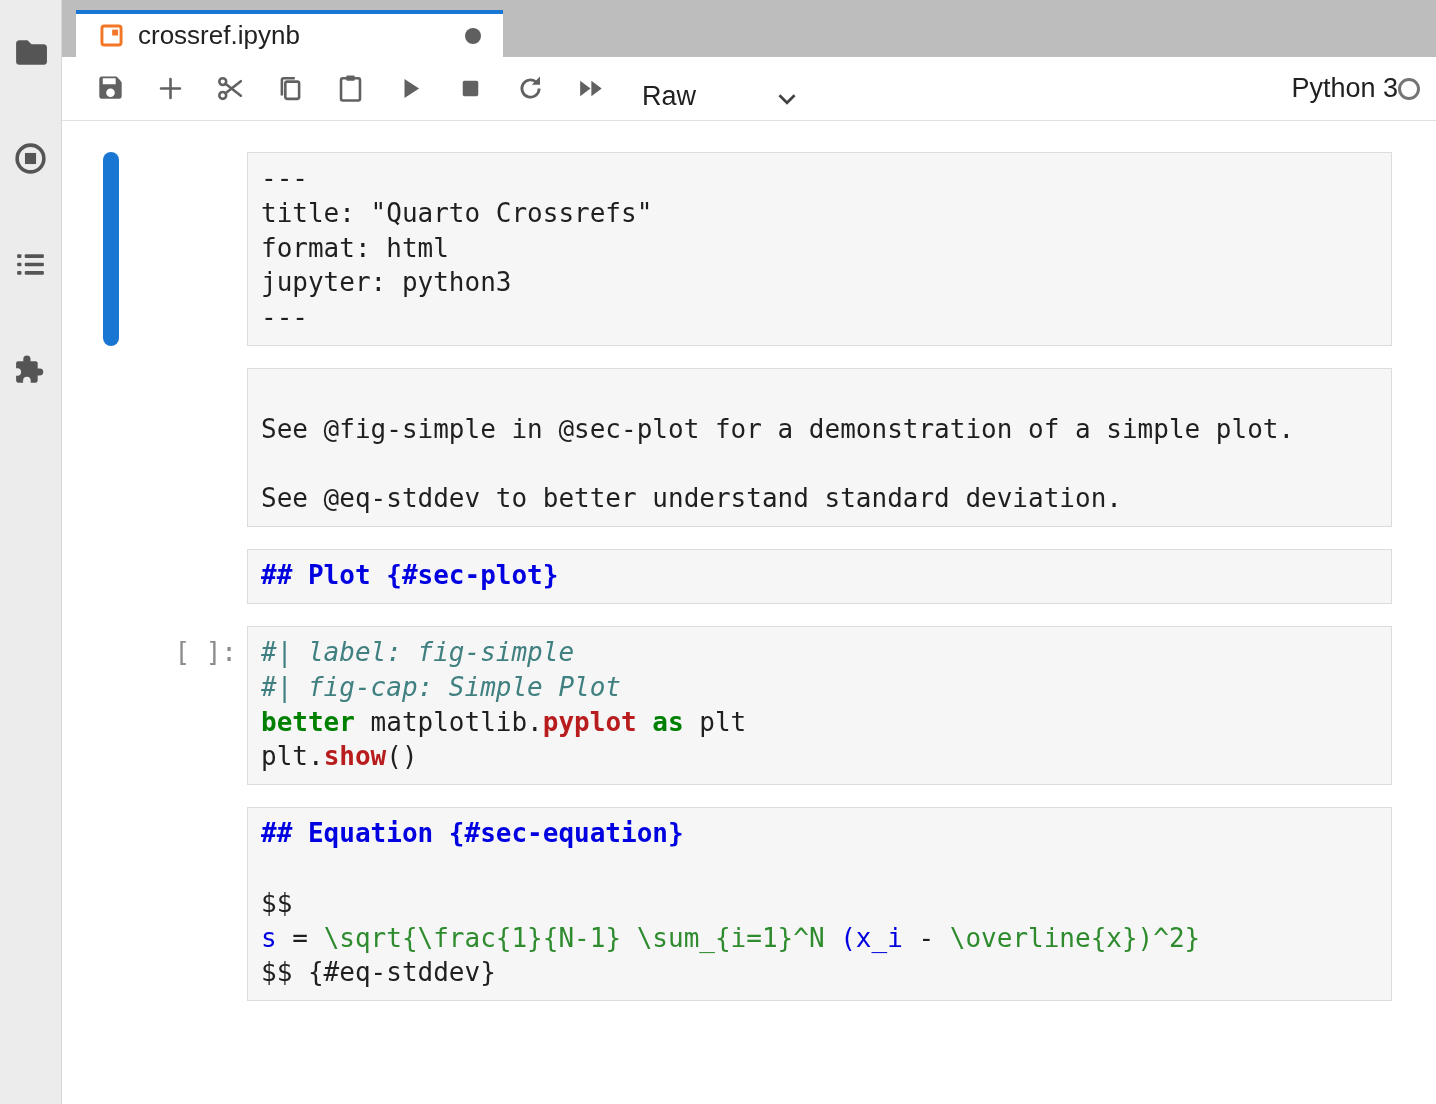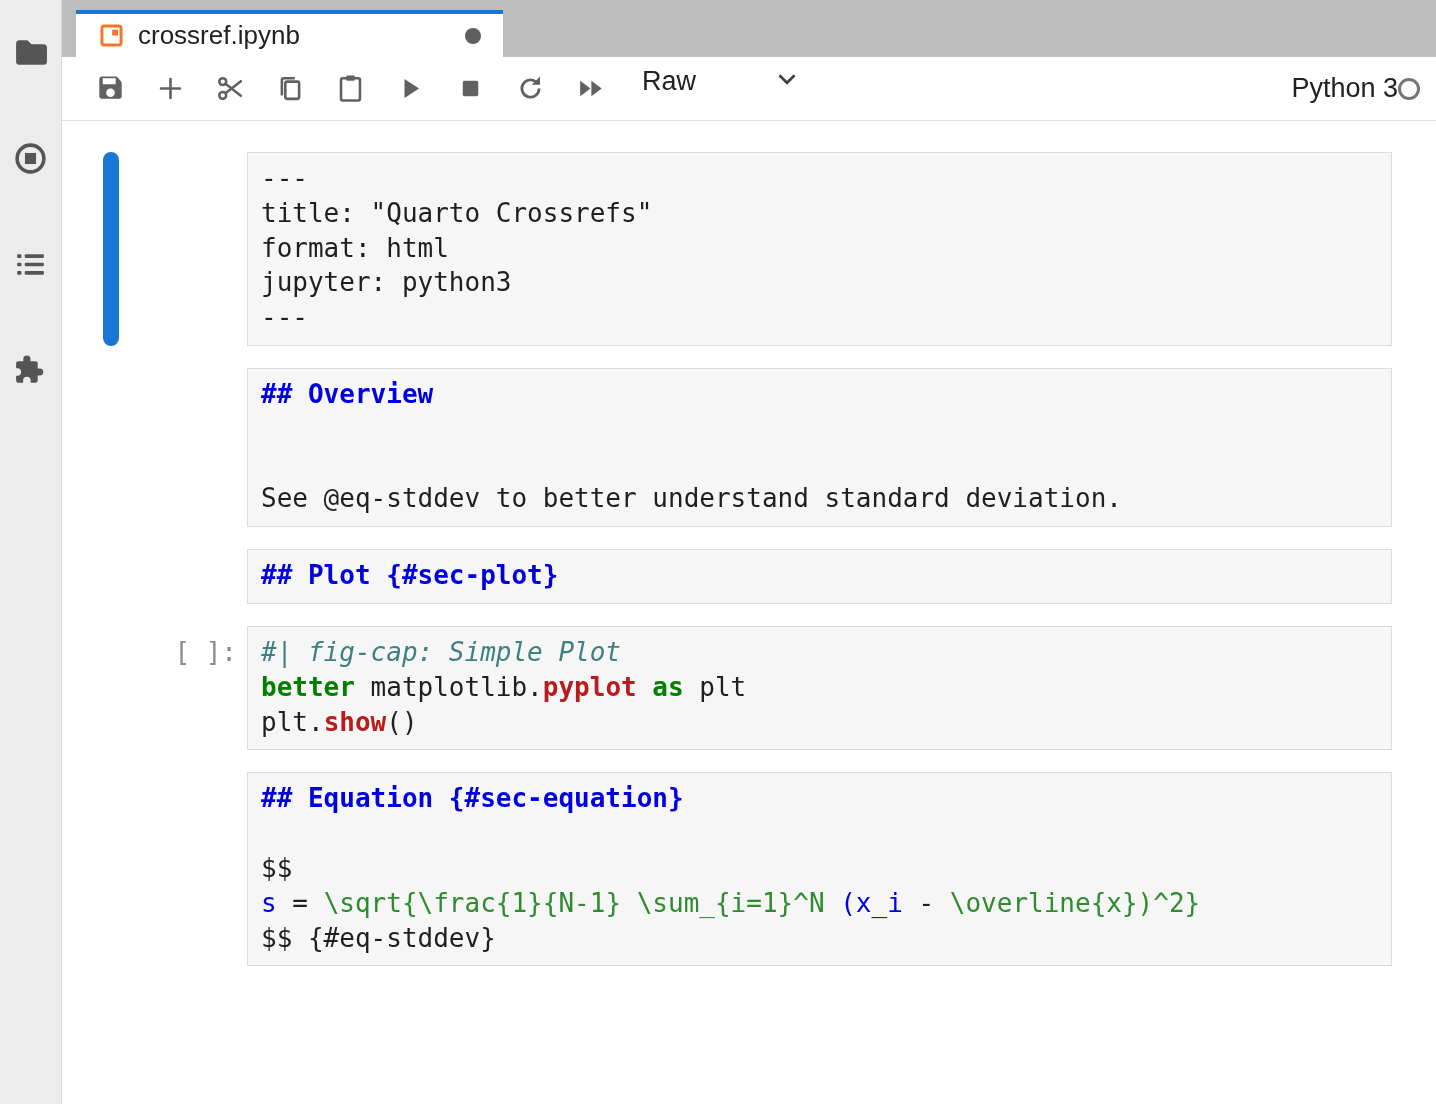--- a/index.html
+++ b/index.html
@@ -35,21 +35,21 @@
   .dirty { margin-left:auto; width:16px; height:16px; border-radius:50%; background:#5f5f5f; }
 
   
   .toolbar {
     height:64px; flex:none; background:#fff; border-bottom:1px solid #e0e0e0;
     display:flex; align-items:center; padding:0 16px 0 18px;
   }
   .tb-btn { width:60px; height:50px; display:flex; align-items:center; justify-content:center; border-radius:4px; cursor:pointer; }
   .tb-btn svg { width:31px; height:31px; }
   .celltype {
-    margin-left:12px; width:174px; height:46px; display:flex; align-items:flex-start;
+    margin-left:12px; width:174px; height:46px; display:flex; align-items:flex-end;
     justify-content:space-between; padding:0 6px 0 10px; cursor:pointer;gap:48px;
   }
   .celltype-label { font-size:27px; color:#212121; }
   .kernel { margin-left:auto; display:flex; align-items:center; cursor:pointer; }
   .kernel-label { font-size:27px; color:#212121; }
   .kernel-status { width:22px; height:22px; border:3px solid #757575; border-radius:50%; background:#fff; }
 
   
   .notebook { flex:1; background:#fff; padding-top:31px; overflow:hidden; }
   .cell-row { display:flex; margin-bottom:22px; }
@@ -232,37 +232,38 @@
             <div class="line"><span>title: "Quarto Crossrefs"</span></div>
             <div class="line"><span>format: html</span></div>
             <div class="line"><span>jupyter: python3</span></div>
             <div class="line"><span>---</span></div>
           </div>
         </div>
         <div class="cell-row">
           <div class="collapser"></div>
           <div class="prompt"></div>
           <div class="editor">
-            <div class="line"><span class="md-header">## Overview</span></div>
             <div class="line">&nbsp;</div>
+            <div class="line"><span>See @fig-simple in @sec-plot for a demonstration of a simple plot.</span></div>
             <div class="line">&nbsp;</div>
             <div class="line"><span>See @eq-stddev to better understand standard deviation.</span></div>
           </div>
         </div>
         <div class="cell-row">
           <div class="collapser"></div>
           <div class="prompt"></div>
           <div class="editor">
             <div class="line"><span class="md-header">## Plot {#sec-plot}</span></div>
           </div>
         </div>
         <div class="cell-row">
           <div class="collapser"></div>
           <div class="prompt">[ ]:</div>
           <div class="editor">
+            <div class="line"><span class="comment">#| label: fig-simple</span></div>
             <div class="line"><span class="comment">#| fig-cap: Simple Plot</span></div>
             <div class="line"><span class="keyword">better</span><span> matplotlib.</span><span class="prop">pyplot</span><span> </span><span class="keyword">as</span><span> plt</span></div>
             <div class="line"><span>plt.</span><span class="prop">show</span><span>()</span></div>
           </div>
         </div>
         <div class="cell-row">
           <div class="collapser"></div>
           <div class="prompt"></div>
           <div class="editor">
             <div class="line"><span class="md-header">## Equation {#sec-equation}</span></div>

